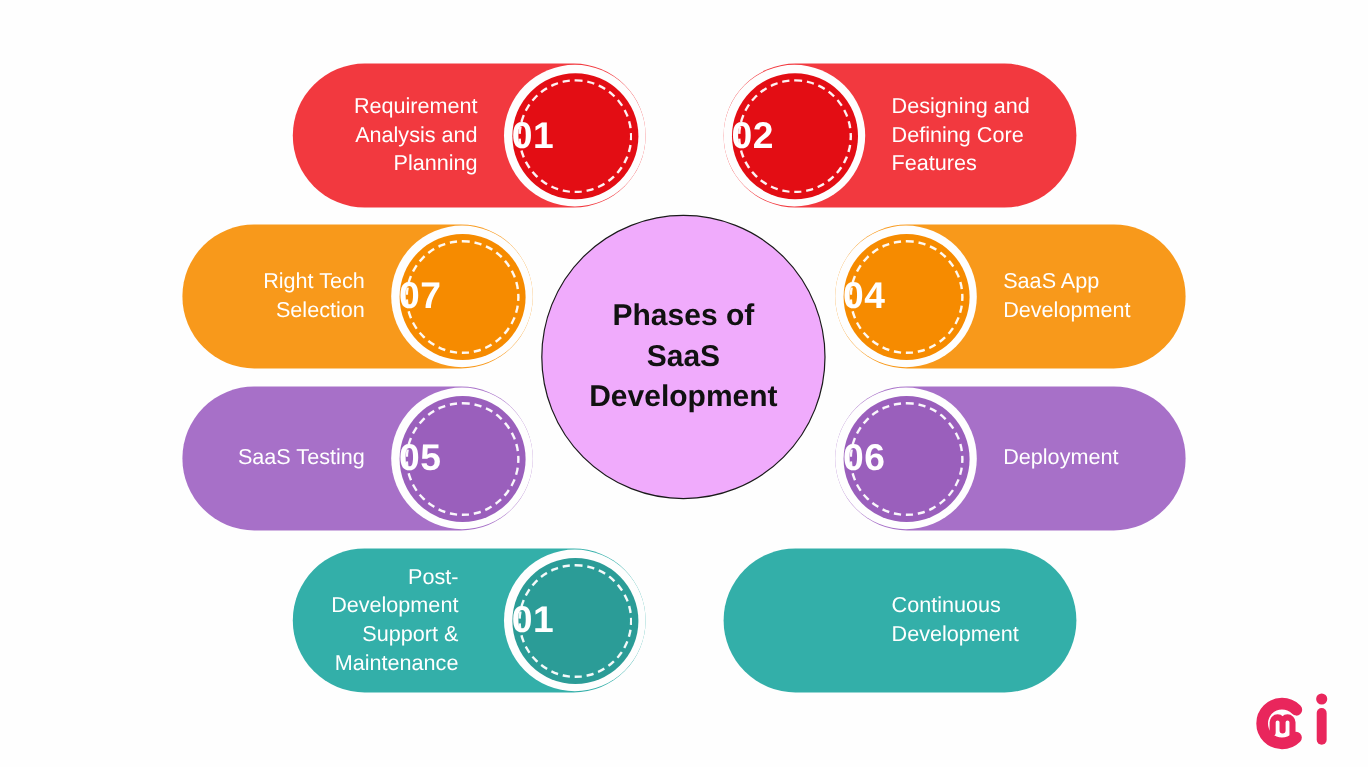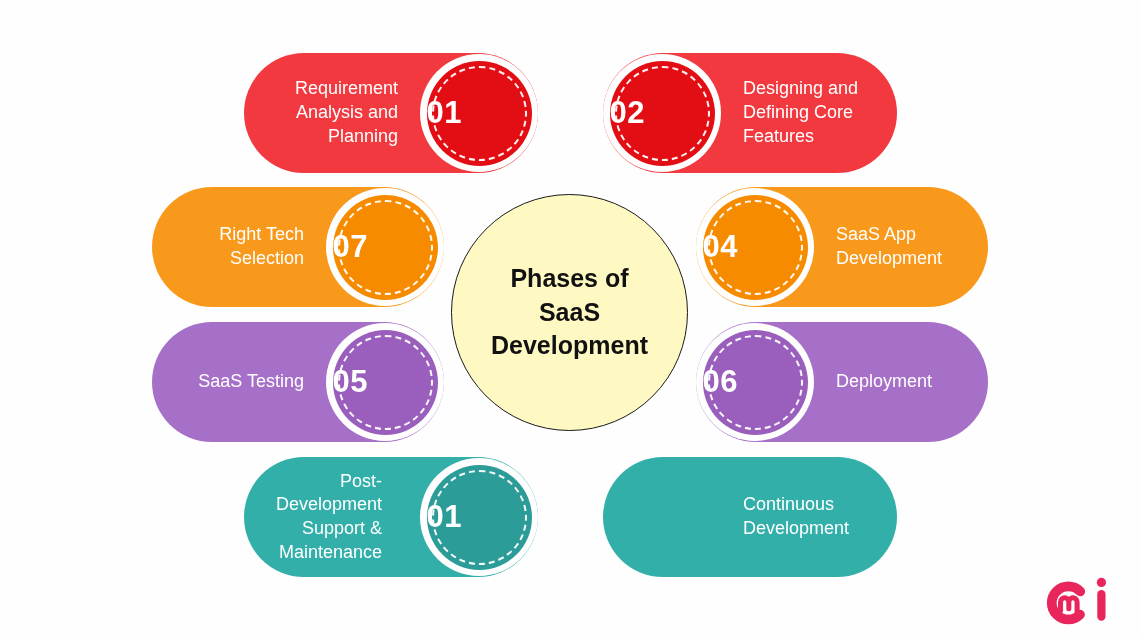--- a/index.html
+++ b/index.html
@@ -32,22 +32,22 @@
   .dash{position:absolute;inset:5px;border:2px dashed rgba(255,255,255,.95);border-radius:50%;}
   .num{position:relative;color:#fff;font-size:31px;font-weight:700;letter-spacing:.5px;}
 
   .label{position:absolute;top:0;bottom:0;display:flex;align-items:center;
          color:#fff;font-size:18px;font-weight:500;line-height:1.32;}
   .left  .label{left:26px;right:140px;justify-content:flex-end;text-align:right;}
   .right .label{left:140px;right:26px;justify-content:flex-start;text-align:left;}
   .p7 .label{right:156px;}
 
   
-  .center{position:absolute;left:451px;top:194px;width:237px;height:237px;border-radius:50%;
-          background:#fef9c3;border:1.5px solid #1a1a1a;box-sizing:border-box;
+  .center{position:absolute;left:451px;top:179px;width:237px;height:237px;border-radius:50%;
+          background:#f0abfc;border:1.5px solid #1a1a1a;box-sizing:border-box;
           display:flex;flex-direction:column;align-items:center;justify-content:center;text-align:center;}
   .center .tline{color:#111;font-size:25px;font-weight:700;line-height:1.34;}
 
   
   .logo{position:absolute;right:24px;bottom:12px;width:72px;height:54px;color:var(--logo-color,#E9265C);}
   .logo svg{display:block;width:100%;height:100%;}
 </style>
 </head>
 <body>
 

